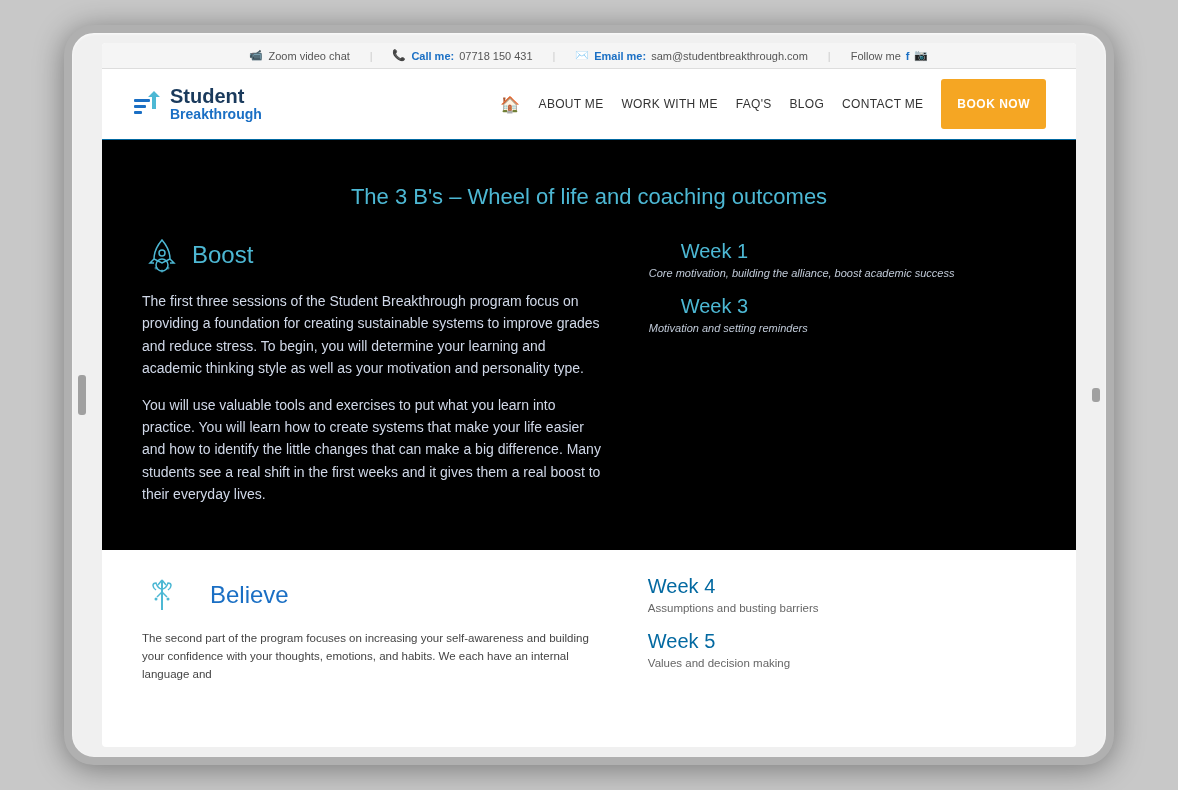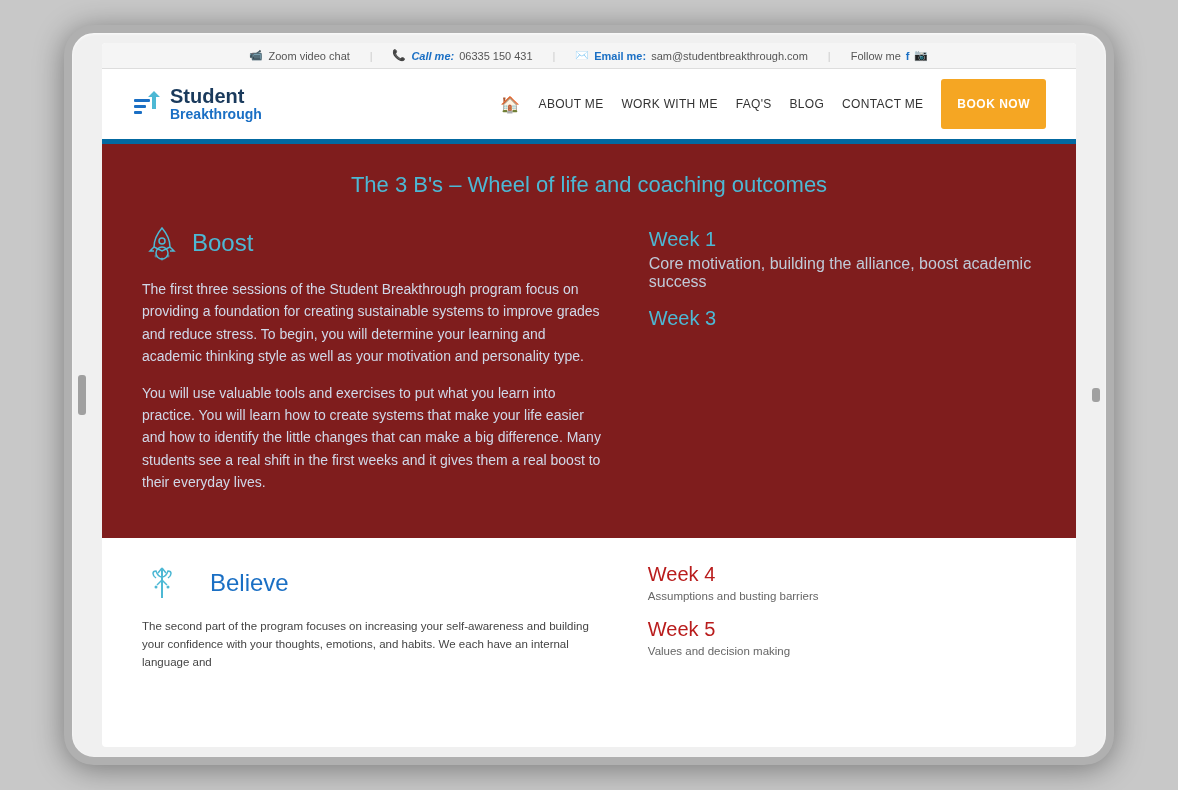--- a/index.html
+++ b/index.html
@@ -83,21 +83,21 @@
       color: #ccc;
     }
 
     
     .nav {
       background: #fff;
       padding: 10px 30px;
       display: flex;
       align-items: center;
       justify-content: space-between;
-      border-bottom: 5px solid #0369a1;
+      border-bottom: 1px solid #0369a1;
     }
 
     .logo {
       display: flex;
       align-items: center;
       gap: 8px;
     }
 
     .logo-icon {
       display: flex;
@@ -147,22 +147,22 @@
       border: none;
       border-radius: 3px;
       font-size: 12px;
       font-weight: bold;
       letter-spacing: 0.5px;
       cursor: pointer;
     }
 
     
     .hero-section {
-      background: #7f1d1d;
-      padding: 28px 40px 30px;
+      background: #000000;
+      padding: 44px 40px 30px;
     }
 
     .hero-title {
       text-align: center;
       color: #4db8d4;
       font-size: 22px;
       font-weight: normal;
       margin-bottom: 25px;
     }
 
@@ -202,25 +202,27 @@
 
     .week-item {
       margin-bottom: 16px;
     }
 
     .week-title {
       color: #4db8d4;
       font-size: 20px;
       font-weight: 500;
       margin-bottom: 4px;
+      margin-left: 32px;
     }
 
     .week-desc {
       color: #c0cad8;
-      font-size: 16px;
+      font-size: 11px;
+      font-style: italic;
     }
 
     
     .white-section {
       background: #fff;
       padding: 25px 40px;
     }
 
     .believe-header {
       display: flex;
@@ -248,21 +250,21 @@
       flex: 1;
     }
 
     .believe-text {
       color: #444;
       font-size: 11.5px;
       line-height: 1.6;
     }
 
     .week-title-dark {
-      color: #b91c1c;
+      color: #0369a1;
       font-size: 20px;
       font-weight: 500;
       margin-bottom: 4px;
     }
 
     .week-desc-dark {
       color: #666;
       font-size: 11.5px;
     }
 
@@ -282,22 +284,22 @@
   <div class="tablet-screen">
 
     <div class="top-bar">
       <div class="top-bar-item">
         <span class="icon-color">📹</span>
         <span>Zoom video chat</span>
       </div>
       <span class="top-bar-separator">|</span>
       <div class="top-bar-item">
         <span class="icon-color">📞</span>
-        <span style="color:#1a6fc4;font-weight:bold;font-style:italic;">Call me:</span>
-        <span>06335 150 431</span>
+        <span style="color:#1a6fc4;font-weight:bold;">Call me:</span>
+        <span>07718 150 431</span>
       </div>
       <span class="top-bar-separator">|</span>
       <div class="top-bar-item">
         <span class="icon-color">✉️</span>
         <span style="color:#1a6fc4;font-weight:bold;">Email me:</span>
         <span>sam@studentbreakthrough.com</span>
       </div>
       <span class="top-bar-separator">|</span>
       <div class="top-bar-item">
         <span>Follow me</span>
@@ -355,20 +357,21 @@
           <p class="body-text">You will use valuable tools and exercises to put what you learn into practice. You will learn how to create systems that make your life easier and how to identify the little changes that can make a big difference. Many students see a real shift in the first weeks and it gives them a real boost to their everyday lives.</p>
         </div>
 
         <div class="right-col">
           <div class="week-item">
             <div class="week-title">Week 1</div>
             <div class="week-desc">Core motivation, building the alliance, boost academic success</div>
           </div>
           <div class="week-item">
             <div class="week-title">Week 3</div>
+            <div class="week-desc">Motivation and setting reminders</div>
           </div>
         </div>
       </div>
     </div>
 
     <div class="white-section">
       <div class="believe-content">
         <div class="believe-left">
           <div class="believe-header">
             <svg class="believe-svg" viewBox="0 0 40 40">

